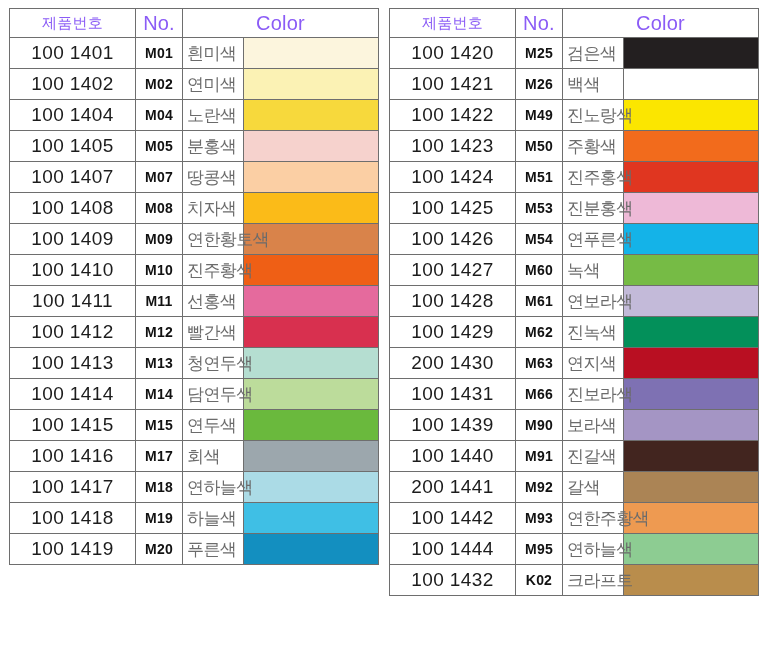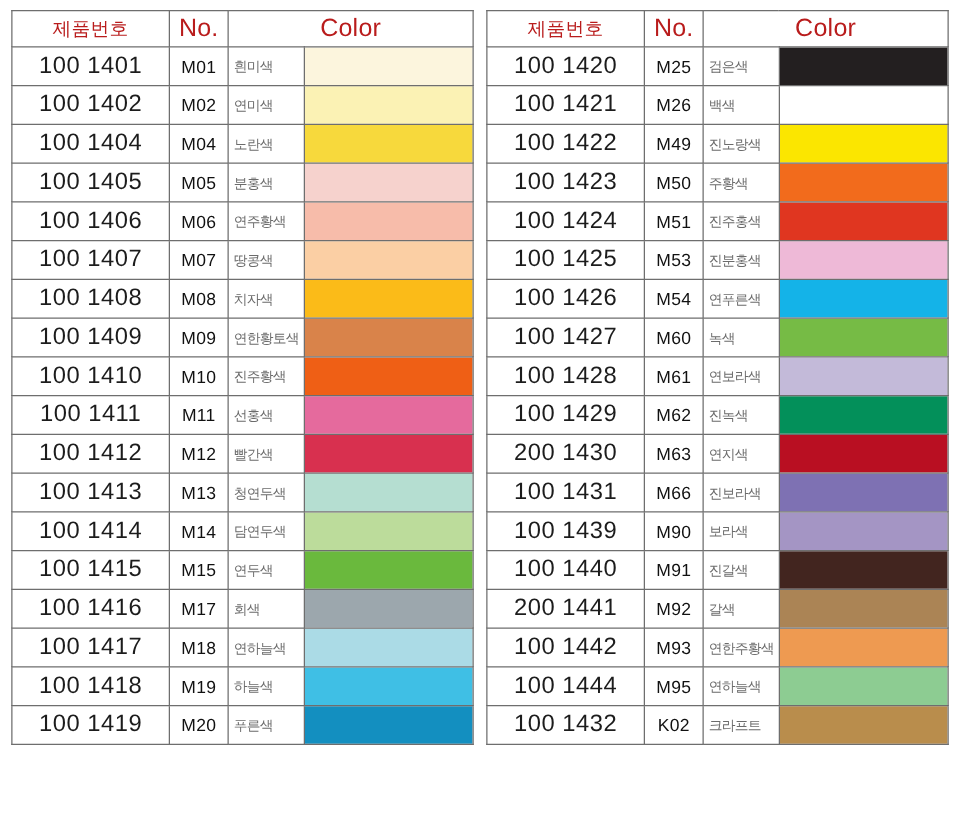--- a/index.html
+++ b/index.html
@@ -40,21 +40,21 @@
   .color-table td {
     border: 1px solid #6e6e6e;
     padding: 0;
     height: 31px;
     box-sizing: border-box;
   }
   .color-table thead th {
     height: 29px;
     font-weight: normal;
     font-size: 15px;
-    color: #b91c1c;
+    color: #8b5cf6;
     text-align: center;
     letter-spacing: 0.2px;
     background: #ffffff;
   }
   .color-table thead th.th-no {
     font-size: 20px;
   }
   .color-table thead th.th-color {
     font-size: 20px;
   }
@@ -62,27 +62,27 @@
   td.cell-code {
     text-align: center;
     font-size: 19px;
     color: #1c1c1c;
     letter-spacing: 0.4px;
     font-family: "Liberation Sans", "DejaVu Sans", sans-serif;
   }
   td.cell-no {
     text-align: center;
     font-size: 14px;
-    font-weight: normal;
+    font-weight: bold;
     color: #111111;
     letter-spacing: 0.2px;
   }
   td.cell-name {
     text-align: left;
-    font-size: 11px;
+    font-size: 17px;
     color: #6b6b6b;
     padding-left: 4px;
     white-space: nowrap;
     letter-spacing: -0.6px;
   }
   td.cell-swatch {
     padding: 0;
   }
   .swatch {
     display: block;
@@ -137,28 +137,20 @@
         </tr>
         <tr>
           <td class="cell-code">100 1405</td>
           <td class="cell-no">M05</td>
           <td class="cell-name">분홍색</td>
           <td class="cell-swatch">
             <span class="swatch" style="background: rgb(246, 210, 205);"></span>
           </td>
         </tr>
         <tr>
-          <td class="cell-code">100 1406</td>
-          <td class="cell-no">M06</td>
-          <td class="cell-name">연주황색</td>
-          <td class="cell-swatch">
-            <span class="swatch" style="background: rgb(247, 188, 170);"></span>
-          </td>
-        </tr>
-        <tr>
           <td class="cell-code">100 1407</td>
           <td class="cell-no">M07</td>
           <td class="cell-name">땅콩색</td>
           <td class="cell-swatch">
             <span class="swatch" style="background: rgb(251, 207, 164);"></span>
           </td>
         </tr>
         <tr>
           <td class="cell-code">100 1408</td>
           <td class="cell-no">M08</td>

